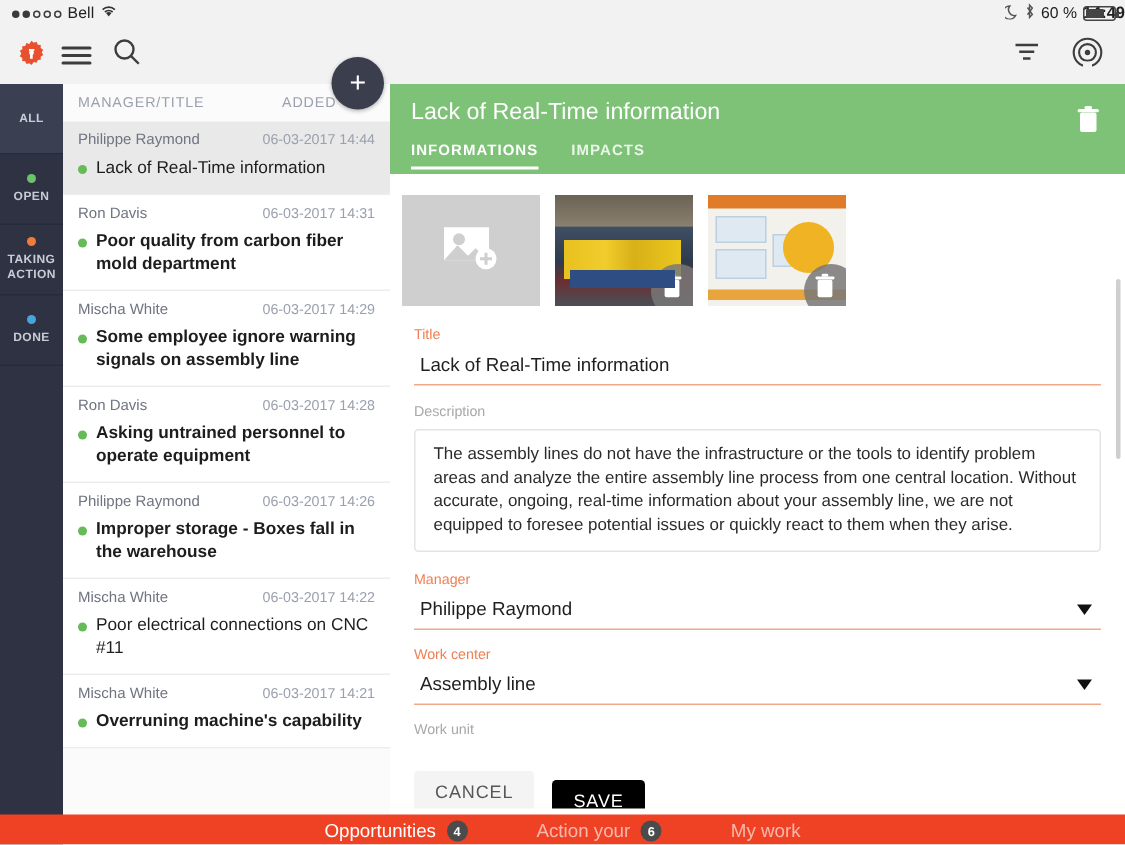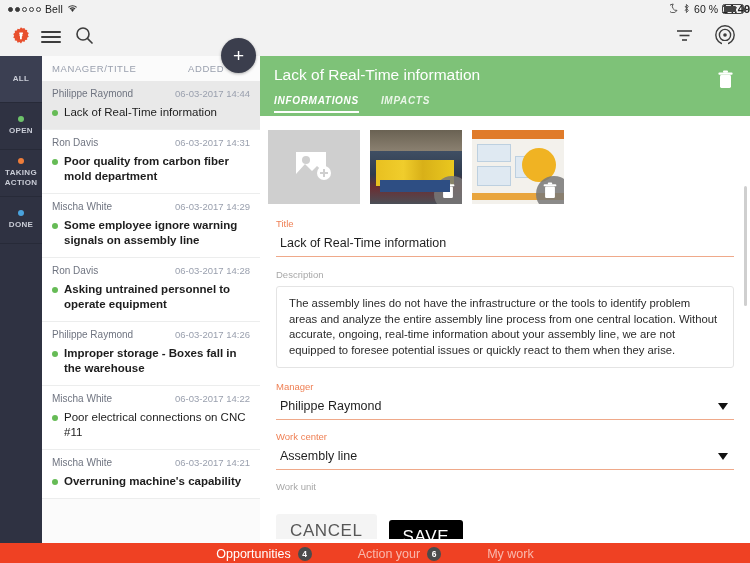--- a/index.html
+++ b/index.html
@@ -88,21 +88,21 @@
     position: absolute; left: 221px; top: 38px; width: 35px; height: 35px;
     border-radius: 50%; background: #3b3e4d; color: #fff; z-index: 20;
     display: flex; align-items: center; justify-content: center; font-size: 19px;
     font-weight: 300; cursor: pointer; box-shadow: 0 1px 3px rgba(0,0,0,.3);
   }
 
   
   .detail { position: absolute; top: 56px; left: 260px; right: 0; bottom: 0; background: #fff; }
   .dhead { background: #7ec278; padding: 10px 14px 0 14px; height: 60px; position: relative; }
   .dtitle { color: #fff; font-size: 15.5px; font-weight: 400; }
-  .dtabs { display: flex; gap: 22px; margin-top: 11px; font-style: italic; }
+  .dtabs { display: flex; gap: 22px; margin-top: 11px; }
   .dtab { color: #eaf6e8; font-size: 10px; font-weight: 700; letter-spacing: .7px;
     padding-bottom: 5px; cursor: pointer; }
   .dtab.active { color: #fff; border-bottom: 2.5px solid #fff; }
   .trash-top { position: absolute; right: 16px; top: 14px; cursor: pointer; }
 
   .dbody { position: absolute; top: 60px; left: 0; right: 0; bottom: 24px; overflow: hidden; padding: 8px 0 0 0;}
   .thumbs { display: flex; gap: 10px; padding: 6px 8px 0 8px; }
   .thumb { width: 92px; height: 74px; position: relative; overflow: hidden; background: #ccc;}
   .thumb .del {
     position: absolute; right: -8px; bottom: -8px; width: 36px; height: 36px; border-radius: 50%;
@@ -136,21 +136,21 @@
     content: ""; position: absolute; right: 6px; top: 7px;
     border-left: 5px solid transparent; border-right: 5px solid transparent;
     border-top: 7px solid #111;
   }
   .desc-box {
     margin: 6px 16px 0 16px; border: 1px solid #e4e4e4; border-radius: 3px;
     padding: 9px 12px; font-size: 11.3px; line-height: 15.5px; color: #2b2b2b;
     background: #fff;
   }
   .btnrow { display: flex; gap: 12px; padding: 12px 16px 0 16px; align-items: center; }
-  .btn { font-size: 17px; letter-spacing: .6px; padding: 7px 14px; border-radius: 3px; cursor: pointer; }
+  .btn { font-size: 12px; letter-spacing: .6px; padding: 7px 14px; border-radius: 3px; cursor: pointer; }
   .btn.cancel { background: #f4f4f4; color: #575757; }
   .btn.save { background: #000000; color: #fff; font-weight: 400; margin-top: 12px; }
 
   .dscroll { position: absolute; right: 3px; top: 70px; width: 3px; height: 120px;
     background: #cfcfcf; border-radius: 2px; }
 
   
   .bottombar {
     position: absolute; left: 0; bottom: 0; width: 750px; height: 20px;
     background: #ef4123; display: flex; align-items: center; justify-content: center; gap: 46px;

